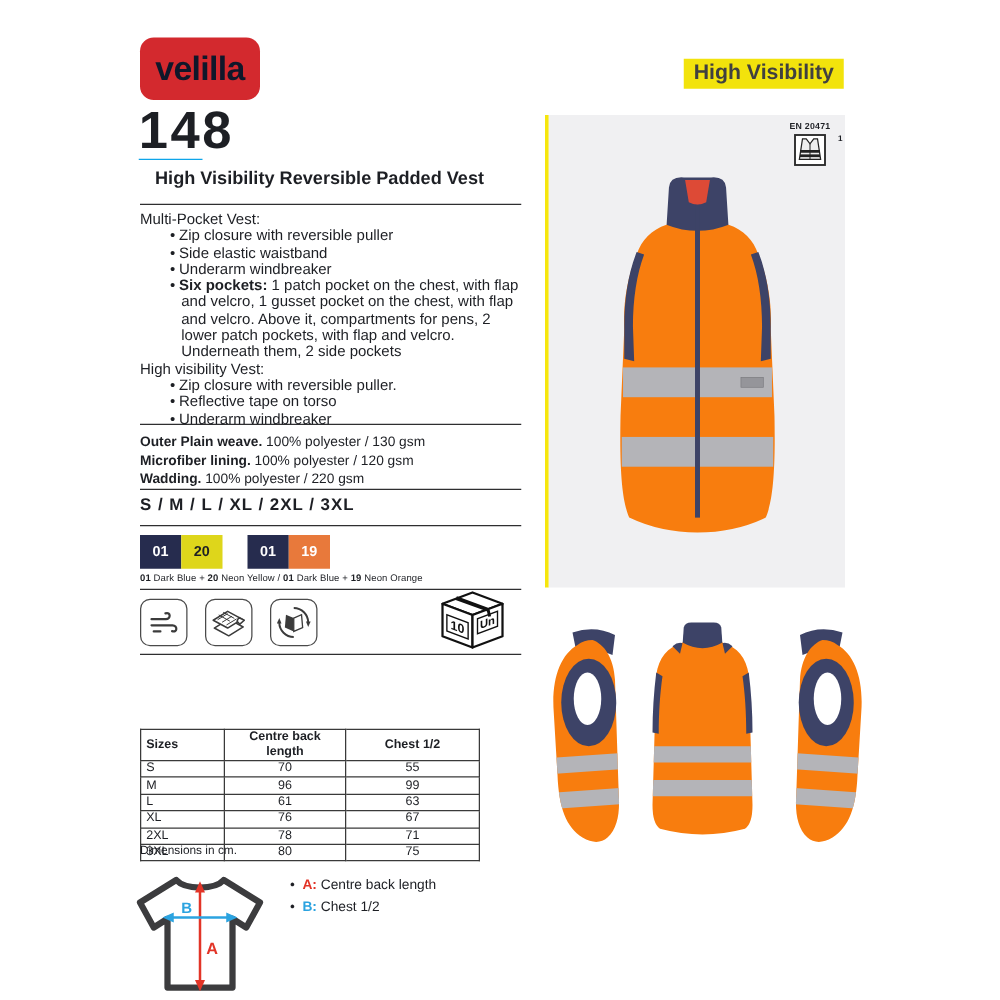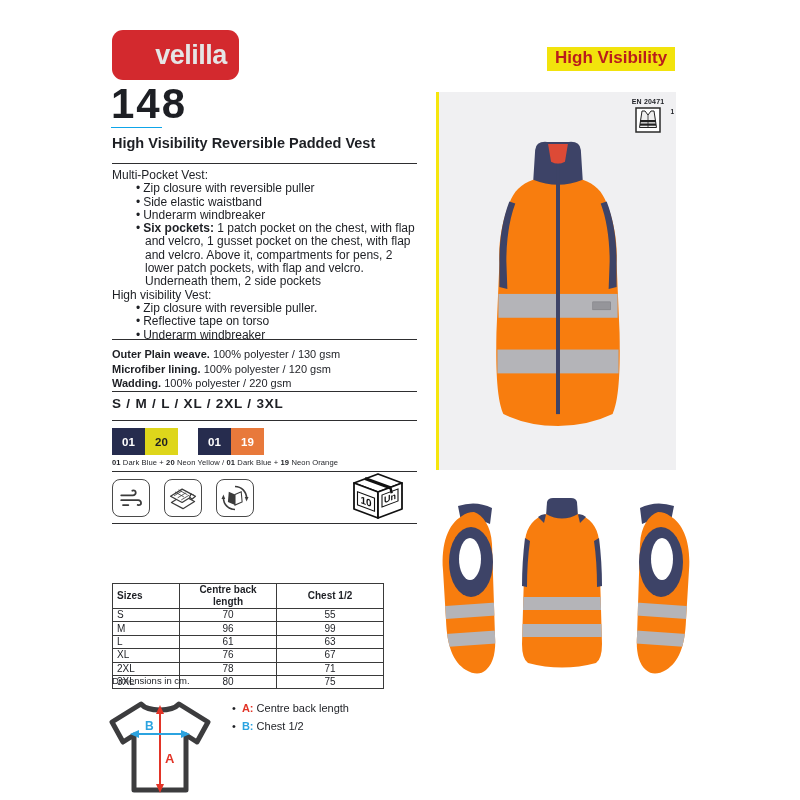--- a/index.html
+++ b/index.html
@@ -1,28 +1,28 @@
 <!DOCTYPE html>
 <html><head>
 <meta charset="utf-8">
 <style>
   html,body{margin:0;padding:0;background:#ffffff;}
   .page{position:relative;width:800px;height:800px;background:#fff;overflow:hidden;
         font-family:"Liberation Sans",sans-serif;color:#1d1f24;}
   .abs{position:absolute;}
   
   .logo{left:112px;top:30px;width:96px;height:50px;background:#d3292e;border-radius:11px;
-        display:flex;align-items:center;justify-content:center;color:#e5e5e5;font-weight:bold;
-        font-size:27px;letter-spacing:-0.5px;padding-left:31px;}
-  .badge{left:547px;top:47px;background:#f2e30c;color:#b91c1c;font-size:17px;font-weight:bold;
+        display:flex;align-items:center;justify-content:center;color:#0f172a;font-weight:bold;
+        font-size:27px;letter-spacing:-0.5px;}
+  .badge{left:547px;top:47px;background:#f2e30c;color:#404040;font-size:17px;font-weight:bold;
          padding:1px 8px 3px 8px;}
   
   .code{left:111px;top:80px;font-size:42px;font-weight:bold;letter-spacing:2px;}
   .code .u{border-bottom:1px solid #0ea5e9;padding-bottom:0px;}
-  .title{left:112px;top:135px;font-size:14.5px;font-weight:bold;}
+  .title{left:124px;top:135px;font-size:14.5px;font-weight:bold;}
   .rule{position:absolute;left:112px;width:305px;border-top:1px solid #2e2e30;}
   
   .desc{left:112px;top:169px;width:308px;font-size:12px;line-height:13.3px;}
   .feat-line.bullet{padding-left:9px;text-indent:-9px;margin-left:24px;}
   .dot{margin-right:3px;}
   .mats{left:112px;top:347px;width:308px;font-size:11px;line-height:14.6px;}
   .sizesline{left:112px;top:396px;font-size:13.5px;font-weight:bold;letter-spacing:0.8px;}
   
   .swrow{left:112px;top:428px;display:flex;gap:20px;}
   .pair{display:flex;}

